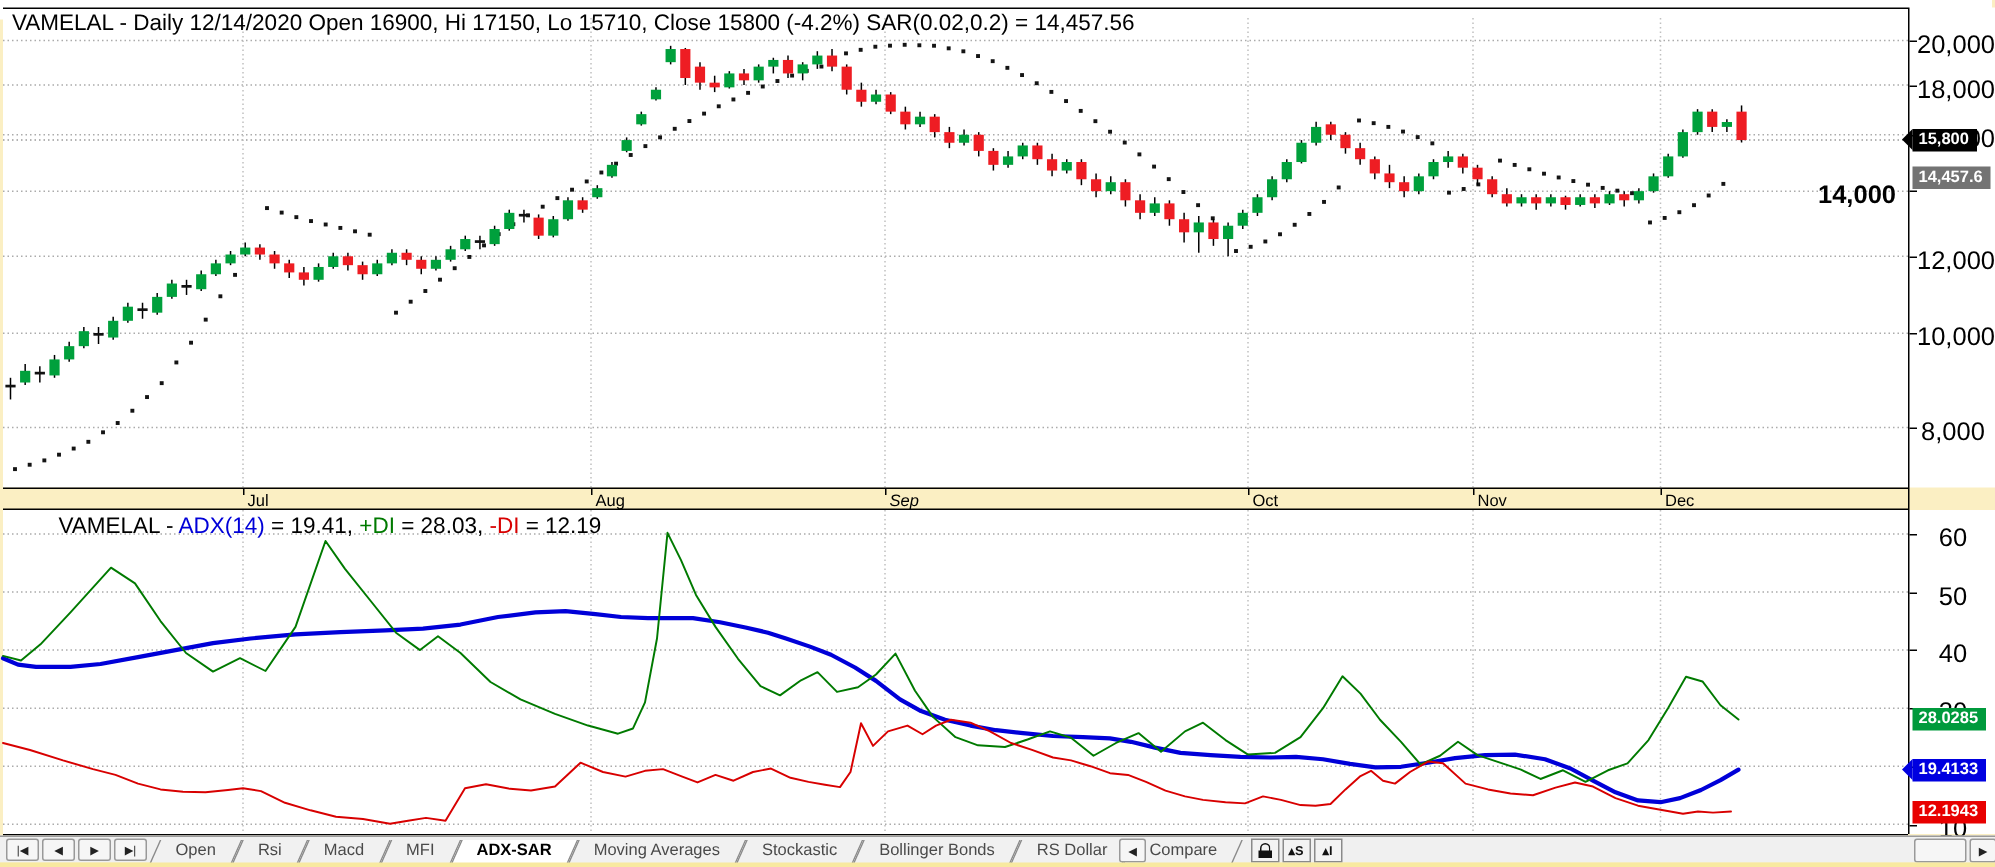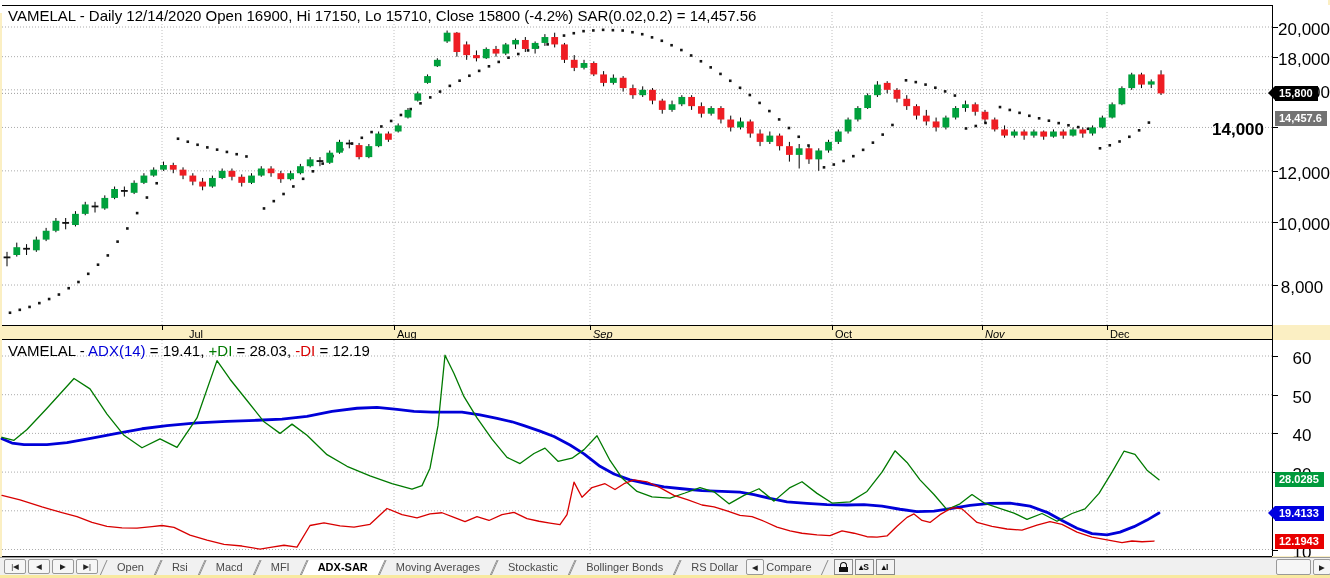--- a/index.html
+++ b/index.html
@@ -9,21 +9,21 @@
   #price-panel{left:2px;top:5px;width:1328px;height:320px;}
   #xaxis-strip{left:2px;top:326px;width:1328px;height:13px;background:#fff;}
   #adx-panel{left:2px;top:340px;width:1328px;height:216px;}
   .hline{position:absolute;left:2px;width:1270px;height:1px;background:#000;z-index:6;}
   #vborder{position:absolute;left:1272px;top:5px;width:1px;height:551px;background:#000;z-index:6;}
   svg{position:absolute;left:2px;overflow:visible;}
   #price-svg{top:5px;}
   #adx-svg{top:340px;}
   .chart-title{position:absolute;left:8px;font-size:15px;color:#000;z-index:8;white-space:pre;}
   #price-title{top:7px;}
-  #adx-title{top:342px;}
+  #adx-title{top:342px;margin-left:31px;}
   .axis-label{position:absolute;width:48px;text-align:center;font-size:17px;color:#000;z-index:4;}
   .axis-tick{position:absolute;left:1273px;width:5px;height:1px;background:#000;z-index:5;}
   .month-label{position:absolute;top:328px;font-size:11px;color:#000;z-index:4;}
   .month-tick{position:absolute;top:326px;width:1px;height:4px;background:#000;z-index:5;}
   .badge{position:absolute;left:1275px;height:15px;line-height:15px;padding:0 5px 0 4px;
          color:#fff;font-size:11px;font-weight:bold;z-index:9;white-space:nowrap;}
   .badge .tip{position:absolute;left:-7px;top:0;width:0;height:0;
          border-top:7.5px solid transparent;border-bottom:7.5px solid transparent;
          border-right:7px solid #000;}
   #tab-bar{position:absolute;left:0;top:557px;width:1330px;height:17px;background:#F0F0F0;
@@ -449,29 +449,29 @@
     <polyline points="0,438.818 10,443.075 22,444.623 45,444.623 65,442.688 90,438.044 115,433.4 140,428.756 165,425.65999999999997 195,422.951 225,421.403 255,420.242 280,419.081 305,416.372 330,411.341 355,408.245 375,407.471 395,409.406 412,411.341 430,412.115 460,412.115 478,414.824 495,418.307 510,421.79 522,425.65999999999997 538,431.078 552,436.496 568,445.01 582,453.911 598,466.295 612,474.03499999999997 628,479.84000000000003 645,483.71000000000004 662,486.806 680,488.741 700,490.676 720,491.45000000000005 738,492.22400000000005 752,494.546 768,498.416 785,501.899 805,503.447 825,504.608 845,504.995 862,504.608 880,506.156 898,509.252 915,511.574 932,511.187 950,508.478 968,505.382 988,503.447 1008,503.06 1028,506.156 1045,512.348 1060,520.475 1075,528.215 1090,533.633 1105,534.794 1118,532.085 1132,526.667 1145,520.088 1157,513.0833" fill="none" stroke="#0000d8" stroke-width="2.8" stroke-linejoin="round" stroke-linecap="round"></polyline>
     <polyline points="0,437.27 12,440.366 25,429.53 45,408.245 72,378.44599999999997 88,388.895 105,414.05 122,435.33500000000004 140,447.719 158,438.818 175,447.332 195,417.92 215,360.644 228,379.22 245,400.505 262,421.79 278,433.4 290,424.112 305,435.33500000000004 325,454.685 345,466.295 368,475.97 390,483.71000000000004 410,489.128 420,485.645 428,468.23 436,425.65999999999997 443,355.226 452,373.415 462,396.635 475,417.92 490,439.205 505,457.394 518,463.586 532,453.524 543,448.106 556,461.264 570,458.168 582,449.654 595,435.722 608,460.49 620,477.905 635,491.45000000000005 650,496.868 668,498.029 683,492.998 698,487.58000000000004 712,491.837 727,503.834 742,495.32 757,488.741 772,501.125 788,487.58000000000004 800,481.775 815,493.385 830,503.06 848,501.899 865,491.45000000000005 880,472.1 893,450.815 905,462.425 918,479.84000000000003 932,494.546 945,509.639 958,503.834 970,494.546 983,503.447 997,508.091 1012,513.1220000000001 1025,519.3140000000001 1040,513.509 1055,521.249 1070,513.509 1083,508.865 1097,493.385 1110,472.1 1122,451.202 1133,454.298 1145,470.165 1157,479.7239" fill="none" stroke="#007a00" stroke-width="1.3" stroke-linejoin="round" stroke-linecap="round"></polyline>
     <polyline points="0,495.32 18,499.96400000000006 40,506.93 60,512.735 75,516.605 90,522.41 105,526.28 120,527.828 135,528.215 150,526.667 160,525.506 172,527.441 188,535.181 205,540.212 222,544.469 240,546.017 258,549.113 270,547.178 282,545.2429999999999 295,547.178 308,525.506 322,522.797 338,525.893 352,527.054 368,524.345 385,508.478 400,514.6700000000001 415,517.766 428,513.896 440,512.735 452,517.379 463,521.636 475,516.605 487,520.475 500,514.6700000000001 512,512.348 525,518.54 537,521.249 548,523.184 558,524.732 565,514.6700000000001 572,482.16200000000003 580,497.255 590,487.58000000000004 603,483.71000000000004 613,489.515 622,483.71000000000004 632,479.84000000000003 645,481.775 658,487.58000000000004 672,495.32 686,499.96400000000006 700,504.995 712,506.93 725,510.8 738,515.444 750,516.605 762,521.249 775,527.054 788,530.924 800,533.246 815,534.794 828,535.568 840,530.924 852,533.246 865,536.729 875,537.116 885,535.955 895,526.28 905,517.379 912,513.896 920,520.475 928,522.41 938,514.6700000000001 950,507.704 960,508.865 975,522.41 990,526.28 1005,528.989 1020,530.15 1035,525.119 1048,521.636 1060,524.345 1075,532.085 1090,537.116 1105,539.825 1120,542.534 1130,540.986 1140,541.76 1152,541.0247" fill="none" stroke="#d80000" stroke-width="1.3" stroke-linejoin="round" stroke-linecap="round"></polyline>
   </svg>
 
 <div class="chart-title" id="price-title">VAMELAL - Daily 12/14/2020 Open 16900, Hi 17150, Lo 15710, Close 15800 (-4.2%) SAR(0.02,0.2) = 14,457.56</div>
 <div class="chart-title" id="adx-title"><span style="color: rgb(0, 0, 0);">VAMELAL - </span><span style="color: rgb(0, 0, 216);">ADX(14)</span><span style="color: rgb(0, 0, 0);"> = 19.41, </span><span style="color: rgb(0, 122, 0);">+DI</span><span style="color: rgb(0, 0, 0);"> = 28.03, </span><span style="color: rgb(216, 0, 0);">-DI</span><span style="color: rgb(0, 0, 0);"> = 12.19</span></div>
 
 <div id="labels-layer">
     <div class="month-tick" style="left: 162px;"></div>
-    <div class="month-label" style="left: 165px; margin-left: 24px;">Jul</div>
+    <div class="month-label" style="left: 165px;">Jul</div>
     <div class="month-tick" style="left: 394px;"></div>
     <div class="month-label" style="left: 397px;">Aug</div>
     <div class="month-tick" style="left: 590px;"></div>
     <div class="month-label" style="left: 593px; font-style: italic;">Sep</div>
     <div class="month-tick" style="left: 832px;"></div>
     <div class="month-label" style="left: 835px;">Oct</div>
     <div class="month-tick" style="left: 982px;"></div>
-    <div class="month-label" style="left: 985px; font-style: italic;">Nov</div>
+    <div class="month-label" style="left: 985px;">Nov</div>
     <div class="month-tick" style="left: 1107px;"></div>
     <div class="month-label" style="left: 1110px;">Dec</div>
     <div class="axis-label" style="left: 1278px; top: 20px;">20,000</div>
     <div class="axis-tick" style="top: 27px;"></div>
     <div class="axis-label" style="left: 1278px; top: 49.6695px;">18,000</div>
     <div class="axis-tick" style="top: 56.6695px;"></div>
     <div class="axis-label" style="left: 1278px; top: 82.8372px;">16,000</div>
     <div class="axis-tick" style="top: 89.8372px;"></div>
     <div class="axis-label" style="left: 1212px; top: 120.44px; font-weight: bold;">14,000</div>
     <div class="axis-tick" style="top: 127.44px;"></div>

